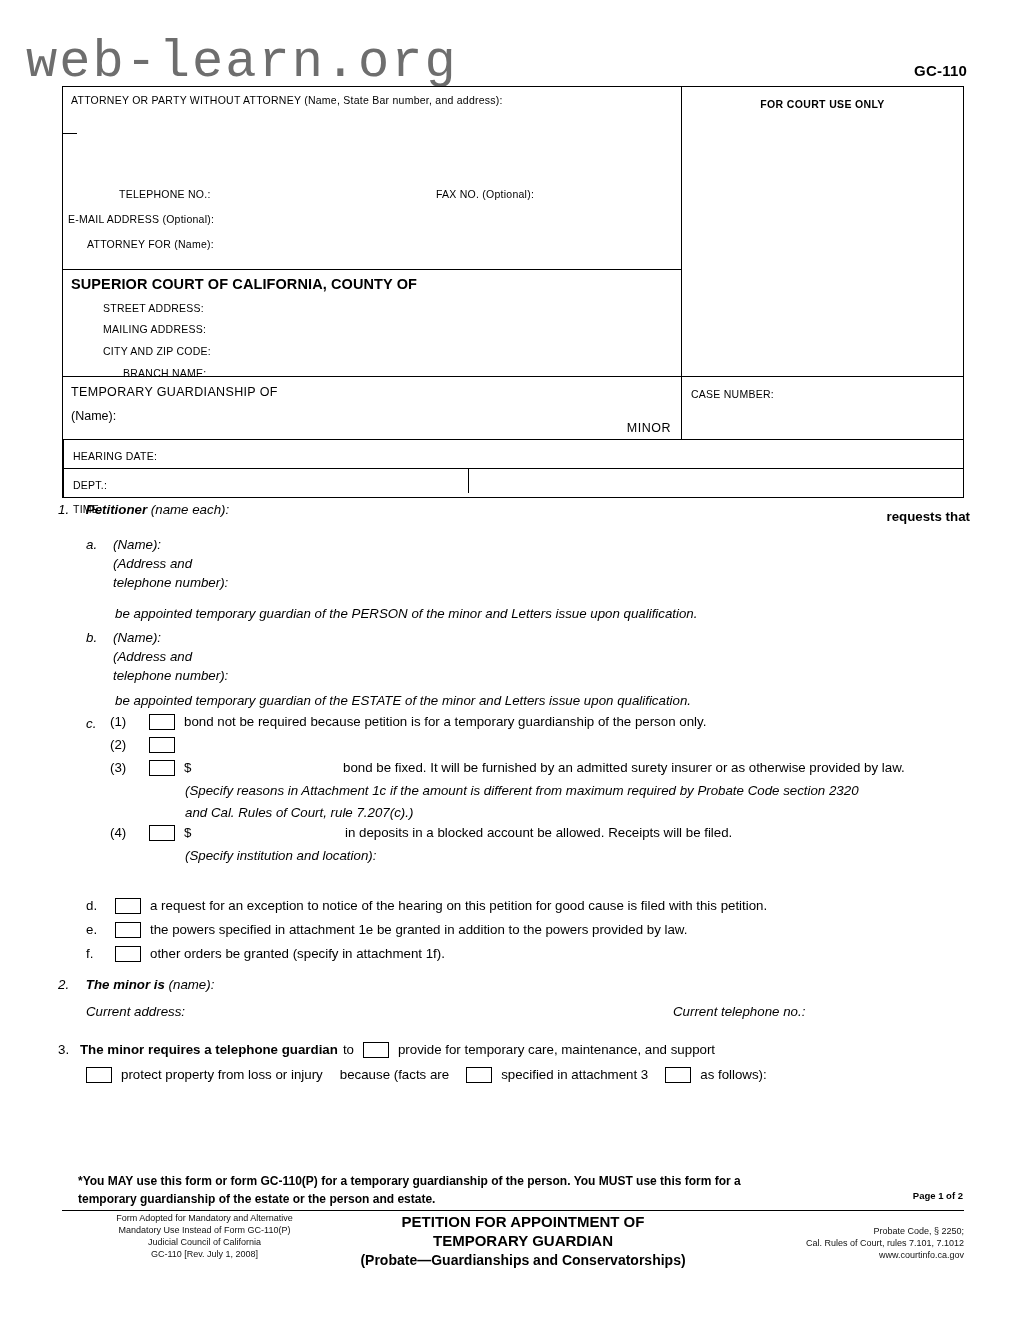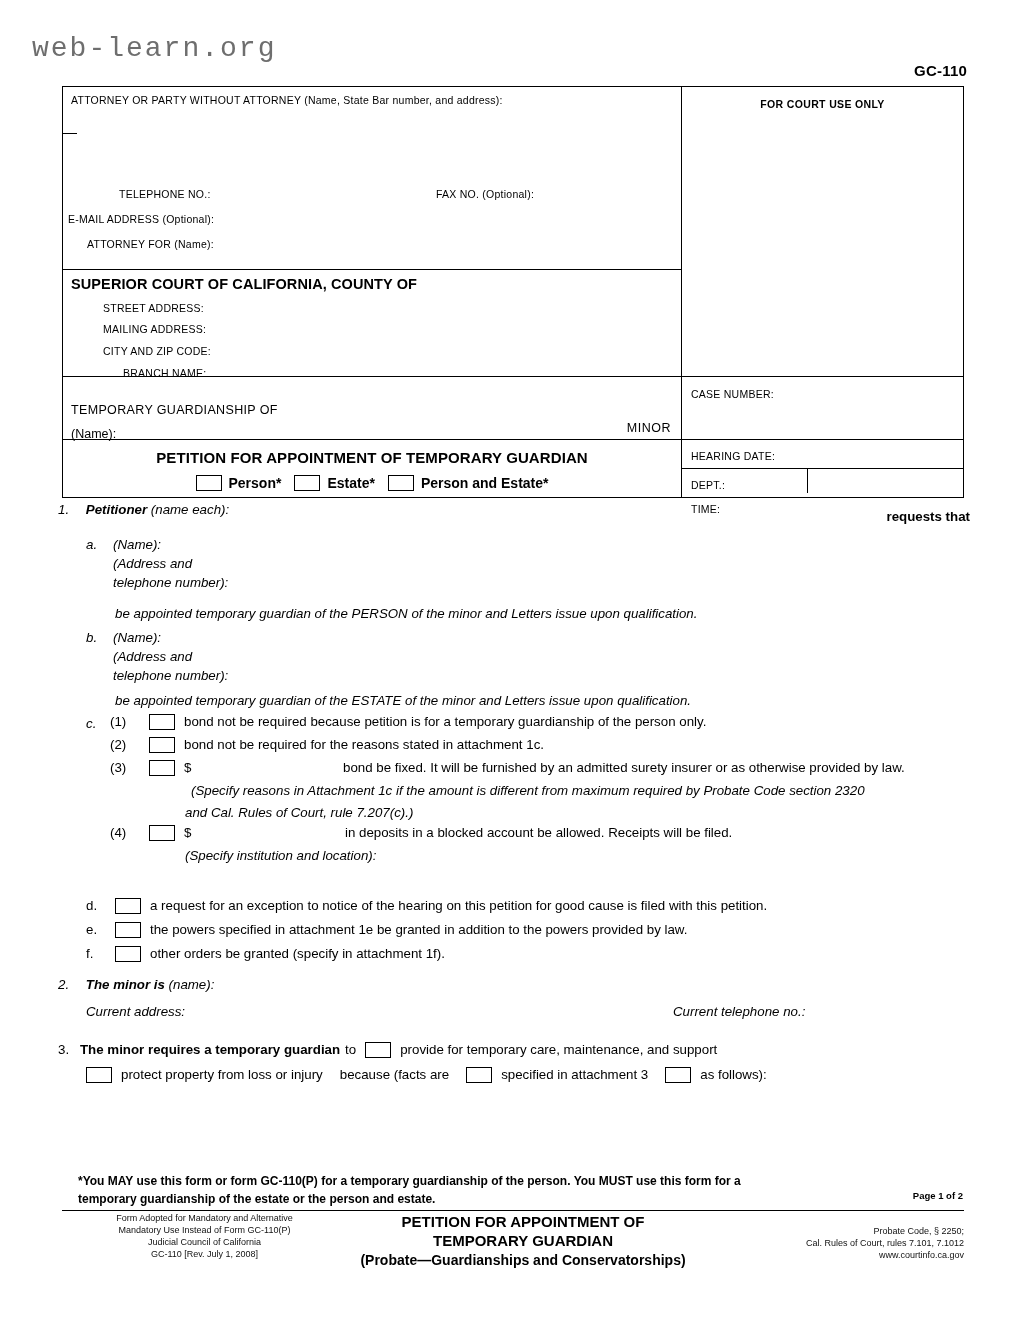--- a/index.html
+++ b/index.html
@@ -11,24 +11,24 @@
     width: 1025px;
     height: 1327px;
     position: relative;
     font-family: "Liberation Sans", sans-serif;
     color: #000000;
     overflow: hidden;
   }
 
   .watermark {
     position: absolute;
-    left: 32px;
+    left: 26px;
     top: 33px;
     font-family: "Liberation Mono", "DejaVu Sans Mono", monospace;
-    font-size: 28px;
+    font-size: 52px;
     letter-spacing: 2px;
     color: #6e6e6e;
     white-space: nowrap;
   }
 
   .form-number {
     position: absolute;
     right: 58px;
     top: 62px;
     font-size: 15px;
@@ -106,21 +106,21 @@
     font-weight: bold;
     letter-spacing: 0.35px;
   }
 
   .guardian-box {
     height: 62px;
     padding: 8px 8px 0 8px;
     position: relative;
     box-sizing: border-box;
   }
-  .g-title { font-size: 12.5px; letter-spacing: 0.35px; margin-top: 18px; }
+  .g-title { font-size: 12.5px; letter-spacing: 0.35px; }
   .g-name { font-size: 12.5px; margin-top: 10px; }
   .g-minor {
     position: absolute;
     right: 10px;
     bottom: 4px;
     font-size: 12.5px;
     letter-spacing: 0.5px;
   }
   .case-box {
     height: 62px;
@@ -314,39 +314,20 @@
       </div>
     </div>
     <div class="cap-right bb">
       <div class="case-box">
         <span class="lbl-sm">CASE NUMBER:</span>
       </div>
     </div>
   </div>
 
   <div class="cap-row">
-    <div class="cap-left">
-      <div class="petition-box">
-        <div class="pet-title">PETITION FOR APPOINTMENT OF TEMPORARY GUARDIAN</div>
-        <div class="pet-choices">
-          <span class="pet-choice">
-            <span class="cb"></span>
-            <span>Person*</span>
-          </span>
-          <span class="pet-choice">
-            <span class="cb"></span>
-            <span>Estate*</span>
-          </span>
-          <span class="pet-choice">
-            <span class="cb"></span>
-            <span>Person and Estate*</span>
-          </span>
-        </div>
-      </div>
-    </div>
     <div class="cap-right">
       <div class="hearing-box bb">
         <span class="lbl-sm">HEARING DATE:</span>
       </div>
       <div class="dept-row">
         <div class="dept-cell">
           <span class="lbl-sm">DEPT.:</span>
         </div>
         <div class="time-cell">
           <span class="lbl-sm">TIME:</span>
@@ -382,30 +363,29 @@
 
   <div class="cb-row" style="left:110px; top:220px;">
     <span class="paren">(1)</span>
     <span class="cb"></span>
     <span>bond not be required because petition is for a temporary guardianship of the person only.</span>
   </div>
 
   <div class="cb-row" style="left:110px; top:243px;">
     <span class="paren">(2)</span>
     <span class="cb"></span>
-    <span>bond not be required for the reasons stated in attachment 1c.</span>
   </div>
 
   <div class="cb-row" style="left:110px; top:266px;">
     <span class="paren">(3)</span>
     <span class="cb"></span>
     <span style="width:150px; flex:none;">$</span>
     <span>bond be fixed. It will be furnished by an admitted surety insurer or as otherwise provided by law.</span>
   </div>
-  <div class="item-row" style="left:191px; top:289px;">(Specify reasons in Attachment 1c if the amount is different from maximum required by Probate Code section 2320</div>
+  <div class="item-row" style="left:185px; top:289px;">(Specify reasons in Attachment 1c if the amount is different from maximum required by Probate Code section 2320</div>
   <div class="item-row" style="left:185px; top:311px;">and Cal. Rules of Court, rule 7.207(c).)</div>
 
   <div class="cb-row" style="left:110px; top:331px;">
     <span class="paren">(4)</span>
     <span class="cb"></span>
     <span style="width:152px; flex:none;">$</span>
     <span>in deposits in a blocked account be allowed. Receipts will be filed.</span>
   </div>
   <div class="item-row" style="left:185px; top:354px;">(Specify institution and location):</div>
 
@@ -427,21 +407,21 @@
 
   <div class="item-row" style="left:58px; top:483px;">
     <span>2.</span>
     <span class="b" style="margin-left:13px;">The minor is</span><span> (name):</span>
   </div>
   <div class="item-row" style="left:86px; top:510px;">Current address:</div>
   <div class="item-row" style="left:673px; top:510px;">Current telephone no.:</div>
 
   <div class="cb-row" style="left:58px; top:548px;">
     <span style="width:13px; flex:none;">3.</span>
-    <span class="b">The minor requires a temporary guardian</span>
+    <span class="b">The minor requires a telephone guardian</span>
     <span style="margin-left:-4px;"> to</span>
     <span class="cb"></span>
     <span>provide for temporary care, maintenance, and support</span>
   </div>
 
   <div class="cb-row" style="left:86px; top:573px;">
     <span class="cb"></span>
     <span>protect property  from loss or injury</span>
     <span style="margin-left:8px;">because (facts are</span>
     <span class="cb" style="margin-left:8px;"></span>

